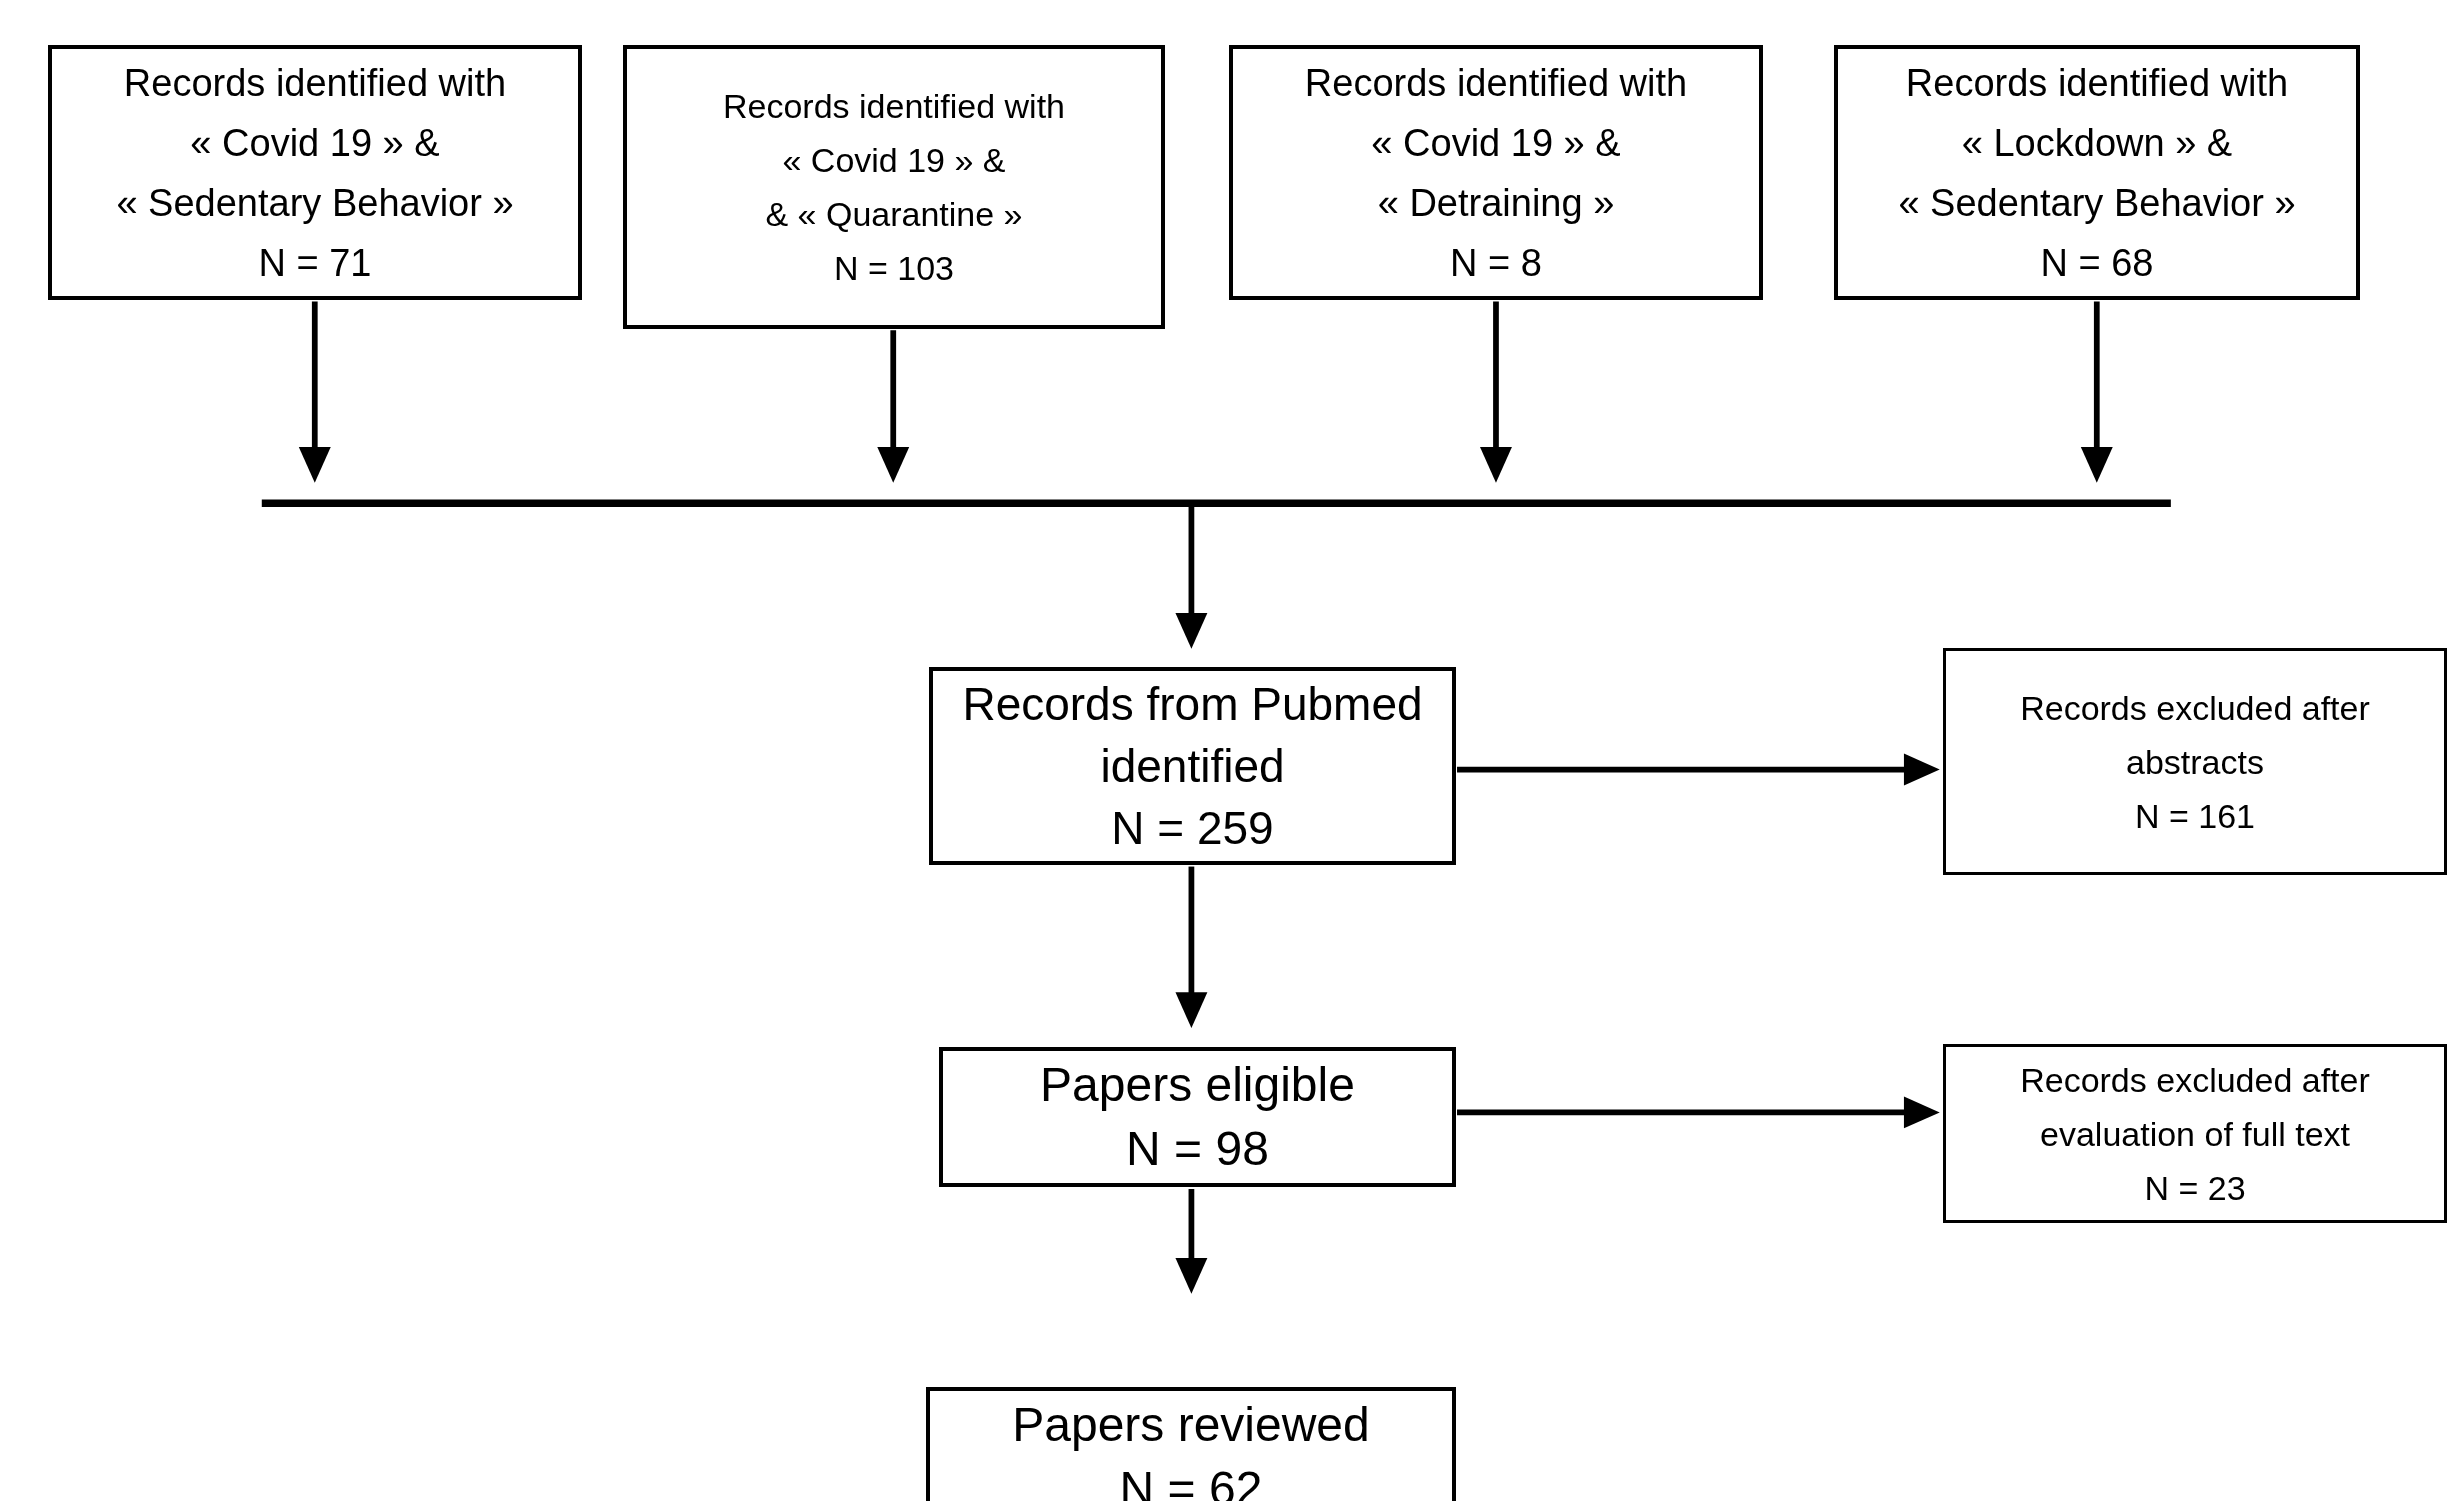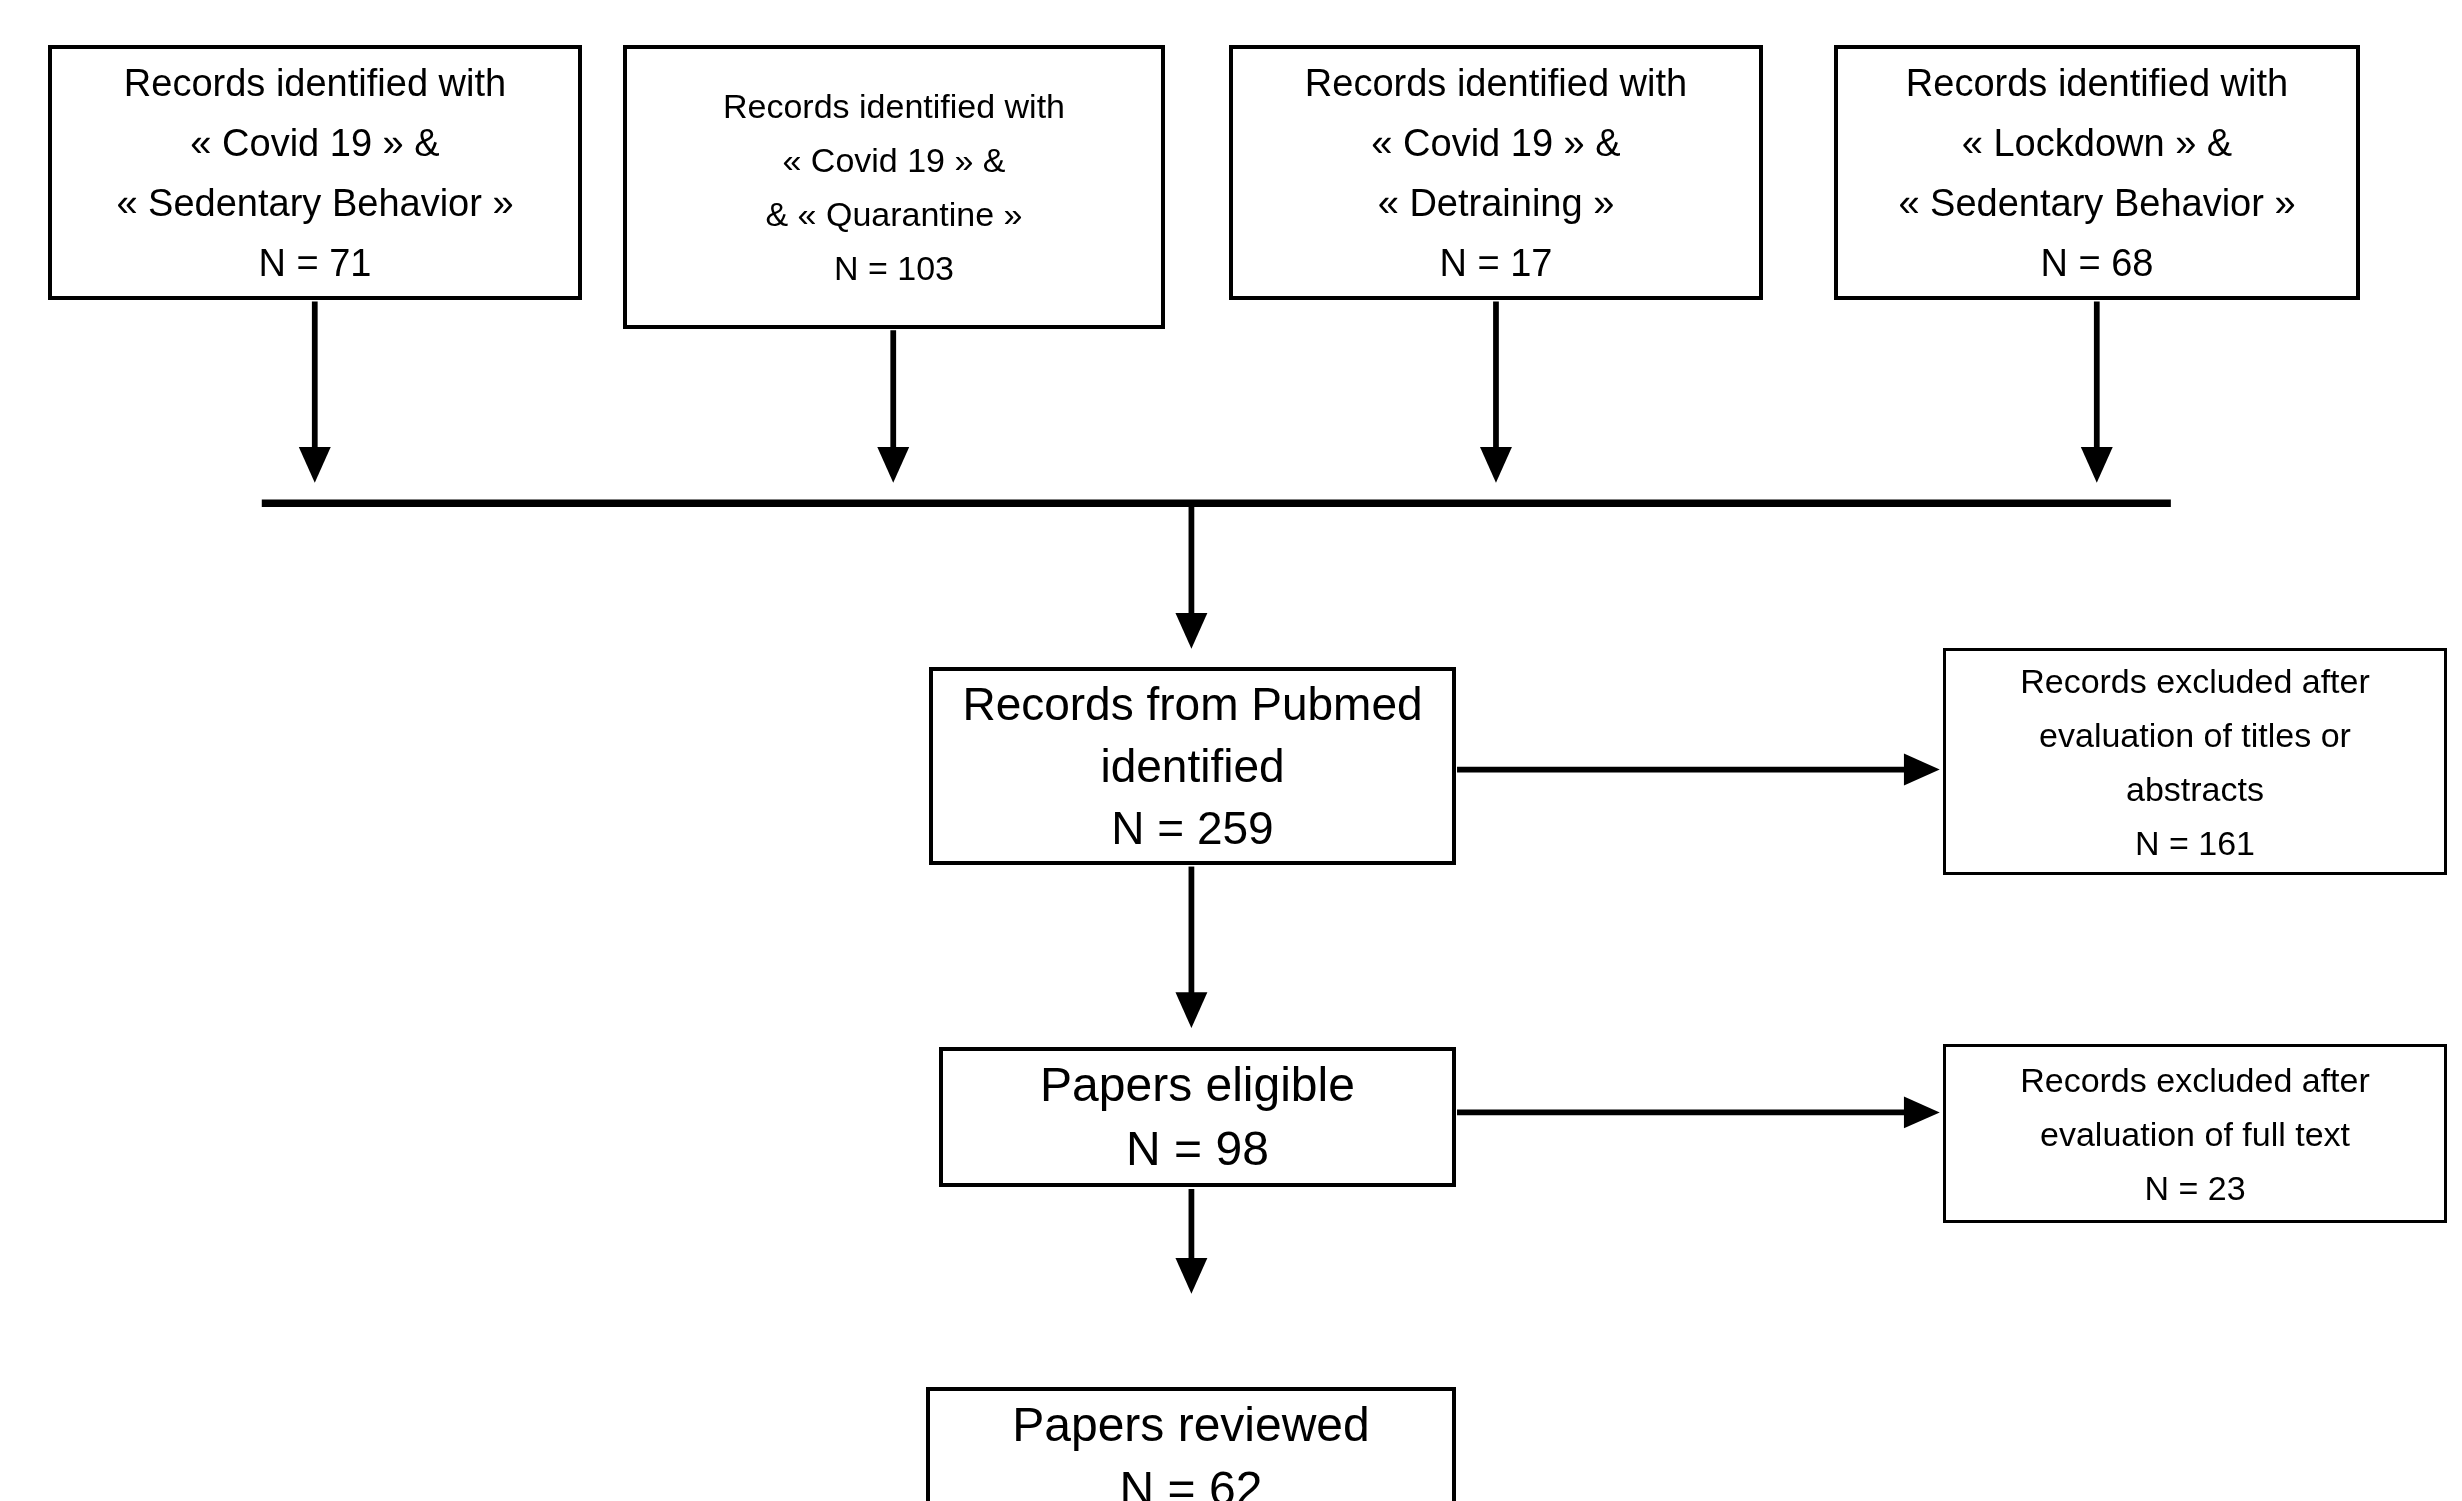--- a/index.html
+++ b/index.html
@@ -96,21 +96,21 @@
     <span class="line">Records identified with</span>
     <span class="line">« Covid 19 » &amp;</span>
     <span class="line">&amp; « Quarantine »</span>
     <span class="line">N = 103</span>
   </div>
 
   <div class="box fs-a" style="left:1229px; top:45px; width:534px; height:255px;">
     <span class="line">Records identified with</span>
     <span class="line">« Covid 19 » &amp;</span>
     <span class="line">« Detraining »</span>
-    <span class="line">N = 17</span>
+    <span class="line">N = 8</span>
   </div>
 
   <div class="box fs-a" style="left:1834px; top:45px; width:526px; height:255px;">
     <span class="line">Records identified with</span>
     <span class="line">« Lockdown » &amp;</span>
     <span class="line">« Sedentary Behavior »</span>
     <span class="line">N = 68</span>
   </div>
 
   <div class="box fs-c" style="left:929px; top:667px; width:527px; height:198px;">
@@ -124,21 +124,20 @@
     <span class="line">N = 98</span>
   </div>
 
   <div class="box fs-d" style="left:926px; top:1387px; width:530px; height:140px;">
     <span class="line">Papers reviewed</span>
     <span class="line">N = 62</span>
   </div>
 
   <div class="box thin fs-b" style="left:1943px; top:648px; width:504px; height:227px;">
     <span class="line">Records excluded after</span>
-    <span class="line">evaluation of titles or</span>
     <span class="line">abstracts</span>
     <span class="line">N = 161</span>
   </div>
 
   <div class="box thin fs-b" style="left:1943px; top:1044px; width:504px; height:179px;">
     <span class="line">Records excluded after</span>
     <span class="line">evaluation of full text</span>
     <span class="line">N = 23</span>
   </div>
 

